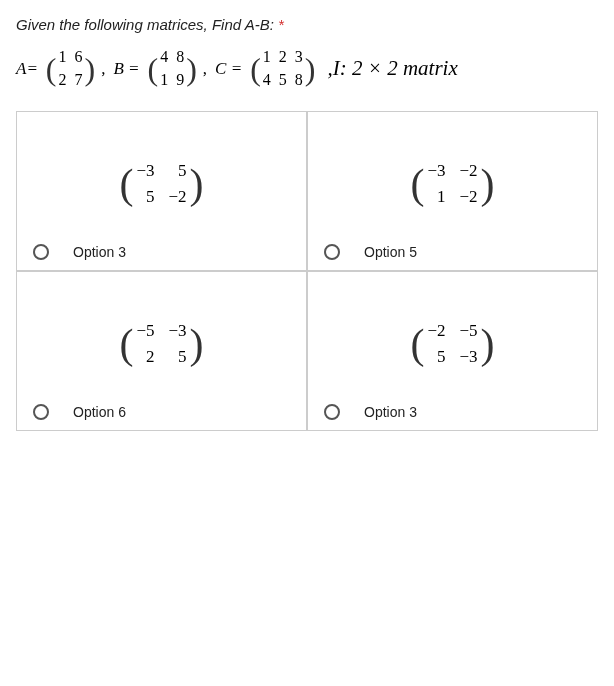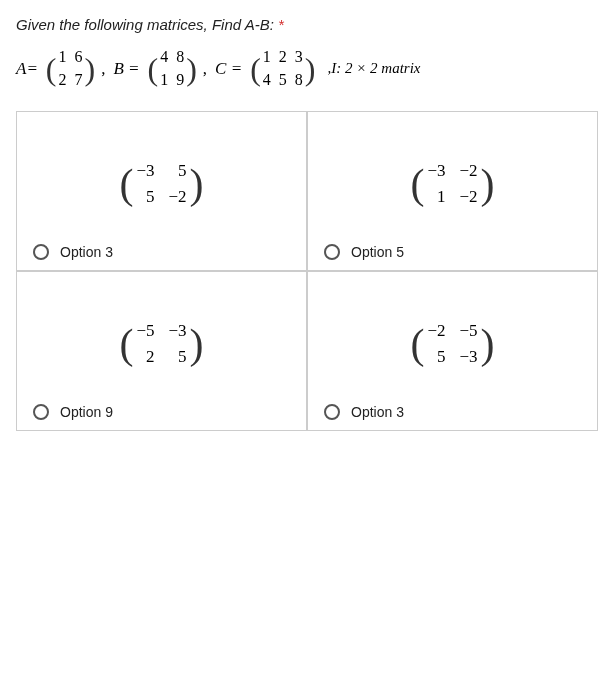--- a/index.html
+++ b/index.html
@@ -56,21 +56,21 @@
     .matrix-grid.cols3 {
       grid-template-columns: auto auto auto;
     }
     .matrix-cell {
       text-align: center;
       font-size: 16px;
       line-height: 1.3;
     }
     .identity-label {
       font-style: italic;
-      font-size: 15px;
+      font-size: 21px;
       margin-left: 6px;
     }
 
     
     .options-grid {
       display: grid;
       grid-template-columns: 1fr 1fr;
       grid-template-rows: auto auto;
       gap: 0;
     }
@@ -86,21 +86,21 @@
       flex: 1;
       display: flex;
       align-items: center;
       justify-content: center;
       width: 100%;
       padding: 10px 0;
     }
     .option-footer {
       display: flex;
       align-items: flex-end;
-      gap: 11px;
+      gap: 24px;
       margin-top: 4px;
     }
     .radio-btn {
       width: 16px;
       height: 16px;
       border-radius: 50%;
       border: 2px solid #555;
       display: inline-block;
       flex-shrink: 0;
       cursor: pointer;
@@ -237,21 +237,21 @@
           <span class="opt-cell">−5</span>
           <span class="opt-cell">−3</span>
           <span class="opt-cell">2</span>
           <span class="opt-cell">5</span>
         </span>
         <span class="opt-paren">)</span>
       </span>
     </div>
     <div class="option-footer">
       <span class="radio-btn"></span>
-      <span class="option-label">Option 9</span>
+      <span class="option-label">Option 6</span>
     </div>
   </div>
 
   <div class="option-cell">
     <div class="option-matrix-area">
       <span class="opt-matrix">
         <span class="opt-paren">(</span>
         <span class="opt-grid">
           <span class="opt-cell">−2</span>
           <span class="opt-cell">−5</span>

